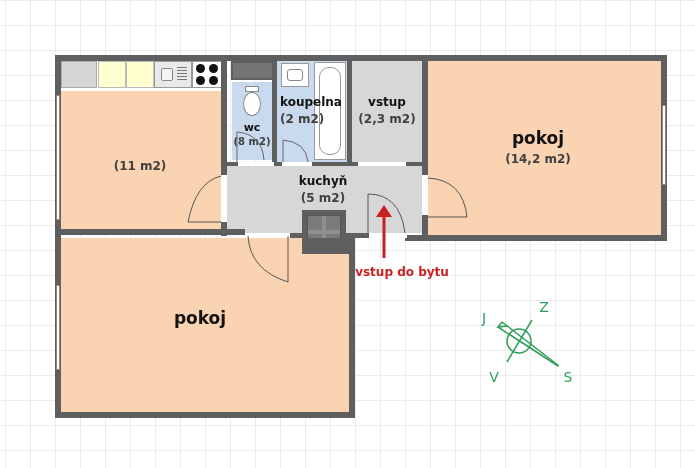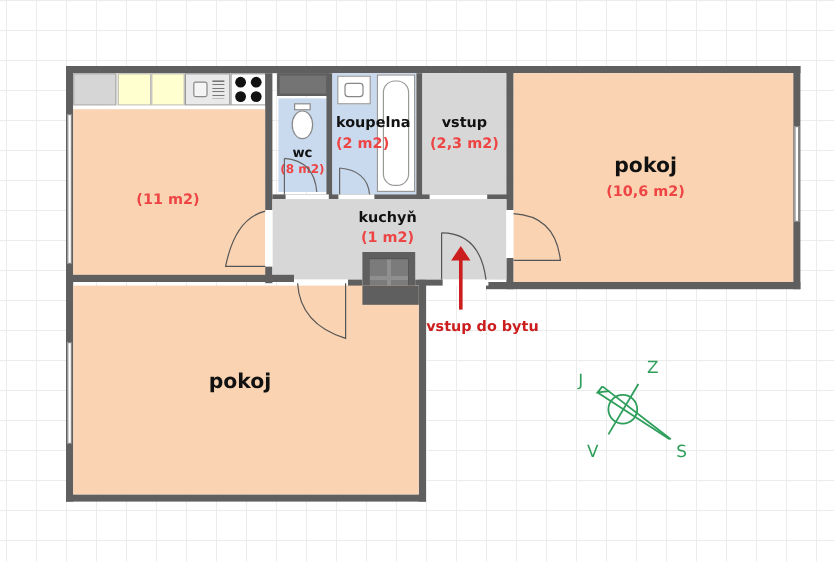--- a/index.html
+++ b/index.html
@@ -12,21 +12,21 @@
     background-size:25px 25px;
     background-position:5px 0px;
     font-family:"DejaVu Sans", sans-serif;
   }
   .abs { position:absolute; box-sizing:border-box; }
   .wall { background:#5f5f5f; }
   .room-warm { background:#f9d3b2; }
   .room-blue { background:#c9d9ee; }
   .room-gray { background:#d7d7d7; }
   .label-name { position:absolute; font-weight:bold; color:#111; text-align:center; white-space:nowrap; }
-  .label-area { position:absolute; font-weight:bold; color:#ef4444; text-align:center; white-space:nowrap; }
+  .label-area { position:absolute; font-weight:bold; color:#404040; text-align:center; white-space:nowrap; }
   .window { background:#ffffff; border:1px solid #888; }
   svg { position:absolute; overflow:visible; }
 </style>
 </head>
 <body>
 
 <div class="abs" style="left:0;top:0;width:695px;height:468px;">
 
   <div class="abs wall" style="left:55px;top:55px;width:612px;height:6px;"></div>
 
@@ -97,38 +97,38 @@
   <div class="abs wall" style="left:227px;top:162px;width:200px;height:4px;"></div>
   <div class="abs" style="left:238px;top:162px;width:36px;height:4px;background:#fff;"></div>
   <div class="abs" style="left:282px;top:162px;width:30px;height:4px;background:#fff;"></div>
   <div class="abs" style="left:358px;top:162px;width:48px;height:4px;background:#fff;"></div>
 
   <div class="abs wall" style="left:422px;top:55px;width:6px;height:120px;"></div>
   <div class="abs wall" style="left:422px;top:215px;width:6px;height:26px;"></div>
 
   <div class="abs room-gray" style="left:227px;top:166px;width:195px;height:67px;"></div>
   <span class="label-name" style="left:283px;top:174px;width:80px;font-size:12px;">kuchyň</span>
-  <span class="label-area" style="left:283px;top:191px;width:80px;font-size:12px;">(1 m2)</span>
+  <span class="label-area" style="left:283px;top:191px;width:80px;font-size:12px;">(5 m2)</span>
   <div class="abs" style="left:221px;top:175px;width:6px;height:47px;background:#fff;"></div>
   <div class="abs" style="left:422px;top:175px;width:6px;height:40px;background:#fff;"></div>
 
   <div class="abs wall" style="left:55px;top:229px;width:190px;height:6px;"></div>
   <div class="abs wall" style="left:290px;top:233px;width:12px;height:6px;"></div>
   <div class="abs" style="left:245px;top:233px;width:45px;height:5px;background:#fff;"></div>
 
   <div class="abs" style="left:302px;top:210px;width:44px;height:44px;background:#5f5f5f;padding:5px;">
     <div style="width:100%;height:100%;background:#7b7b7b;border:1px solid #555;box-sizing:border-box;background-image:linear-gradient(to right,transparent 45%,#8f8f8f 45%,#8f8f8f 55%,transparent 55%),linear-gradient(to bottom,transparent 45%,#8f8f8f 45%,#8f8f8f 55%,transparent 55%);"></div>
   </div>
   <div class="abs wall" style="left:346px;top:233px;width:23px;height:5px;"></div>
   <div class="abs" style="left:369px;top:233px;width:38px;height:5px;background:#fff;"></div>
 
   <div class="abs room-warm" style="left:428px;top:61px;width:233px;height:174px;"></div>
   <div class="abs window" style="left:662px;top:105px;width:4px;height:80px;"></div>
   <span class="label-name" style="left:488px;top:128px;width:100px;font-size:17px;">pokoj</span>
-  <span class="label-area" style="left:488px;top:152px;width:100px;font-size:12px;">(10,6 m2)</span>
+  <span class="label-area" style="left:488px;top:152px;width:100px;font-size:12px;">(14,2 m2)</span>
 
   <div class="abs room-warm" style="left:61px;top:238px;width:288px;height:174px;"></div>
   <div class="abs wall" style="left:302px;top:238px;width:47px;height:16px;"></div>
   <div class="abs window" style="left:56px;top:285px;width:4px;height:85px;"></div>
   <span class="label-name" style="left:150px;top:308px;width:100px;font-size:17px;">pokoj</span>
 
   <svg style="left:0;top:0;" width="695" height="468">
     <path d="M237 132 L237 162 M237 132 Q262 134 264 160" stroke="#666" fill="none" stroke-width="1"></path>
     <path d="M283 140 L283 162 M283 140 Q306 142 308 162" stroke="#666" fill="none" stroke-width="1"></path>
     <path d="M221 176 Q196 182 188 222 L221 222" stroke="#555" fill="none" stroke-width="1"></path>

